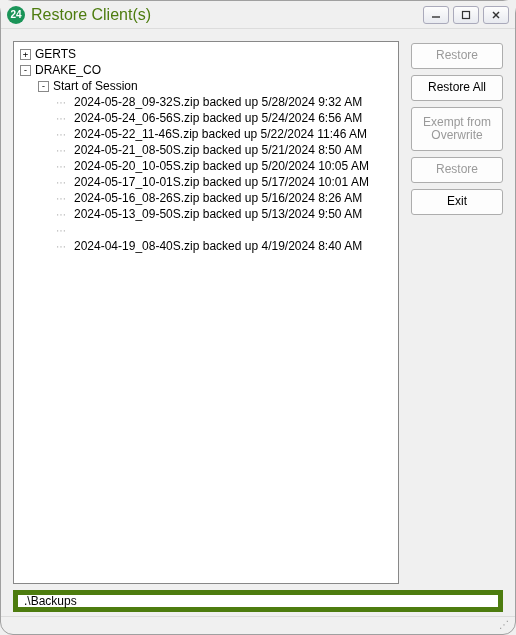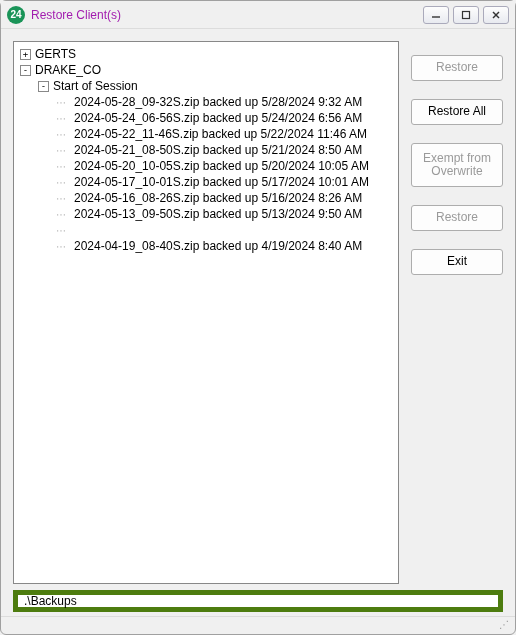--- a/index.html
+++ b/index.html
@@ -10,21 +10,21 @@
     background: #f0f0f0;
     width: 516px;
     height: 635px;
     overflow: hidden;
   }
   .window {
     width: 516px;
     height: 635px;
     background: #f0f0f0;
     border: 1px solid #a0a0a0;
-    border-radius: 6px;
+    border-radius: 13px;
     position: relative;
     display: flex;
     flex-direction: column;
   }
   .titlebar {
     height: 28px;
     display: flex;
     align-items: center;
     padding: 0 6px;
     background: #f0f0f0;
@@ -37,22 +37,22 @@
     color: #fff;
     font-size: 10px;
     font-weight: bold;
     display: flex;
     align-items: center;
     justify-content: center;
     margin-right: 6px;
   }
   .titlebar .title {
     flex: 1;
-    color: #a21caf;
-    font-size: 12px;
+    color: #4d7c0f;
+    font-size: 16px;
   }
   .winbtn {
     width: 26px; height: 18px;
     margin-left: 4px;
     border: 1px solid #aab;
     border-radius: 3px;
     background: linear-gradient(#fdfdfd,#e8eaf0);
     display: flex;
     align-items: center;
     justify-content: center;
@@ -117,21 +117,20 @@
     background: #fdfdfd;
     font-size: 12px;
     color: #000;
     display: flex;
     align-items: center;
     justify-content: center;
     text-align: center;
     cursor: pointer;
     padding: 0 4px;
     line-height: 1.1;
-    margin-top: 12px;
   }
   .btn.disabled {
     color: #9a9a9a;
     cursor: default;
   }
   .btn.tall { height: 44px; }
   .pathbar {
     margin: 0 12px 4px 12px;
     height: 22px;
     background: #fff;

